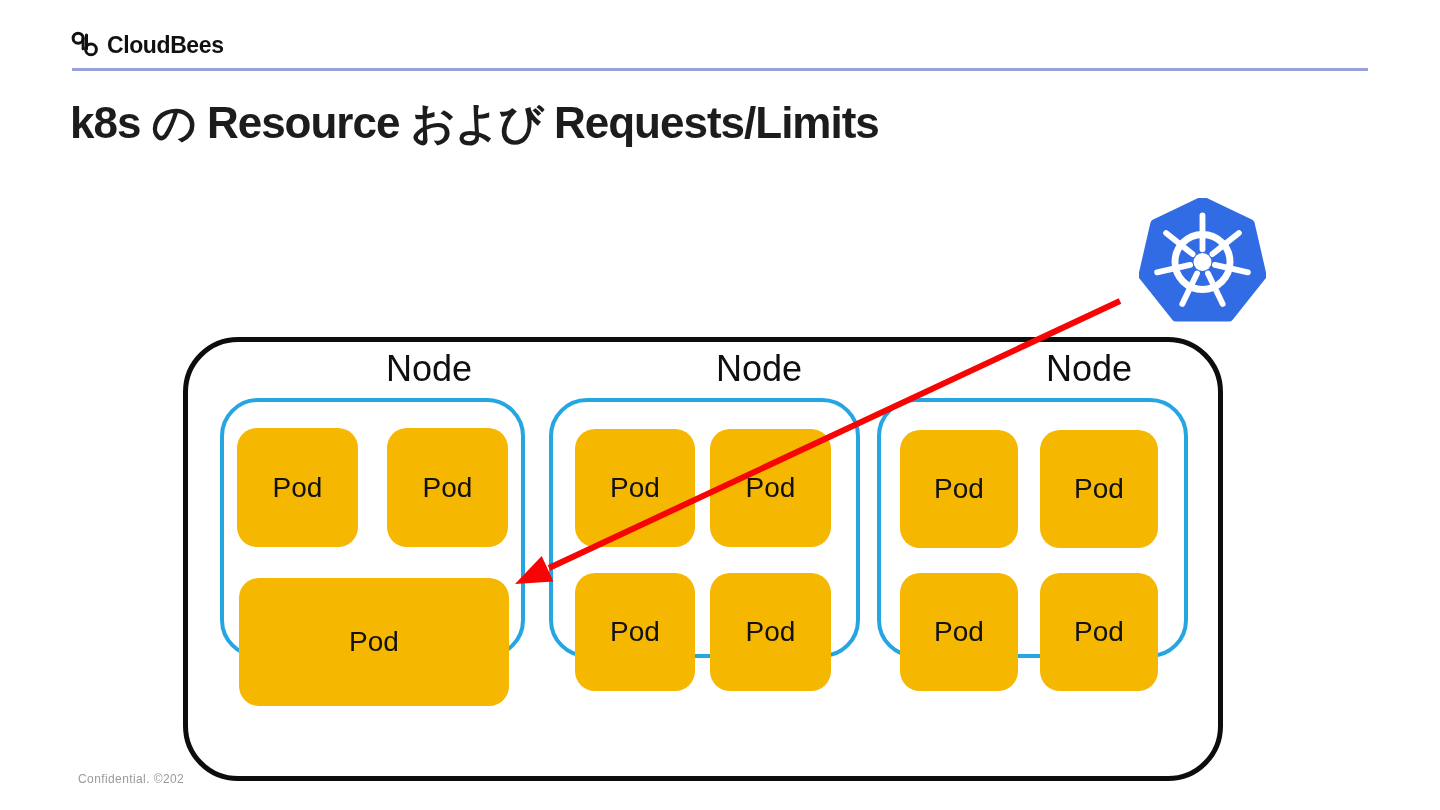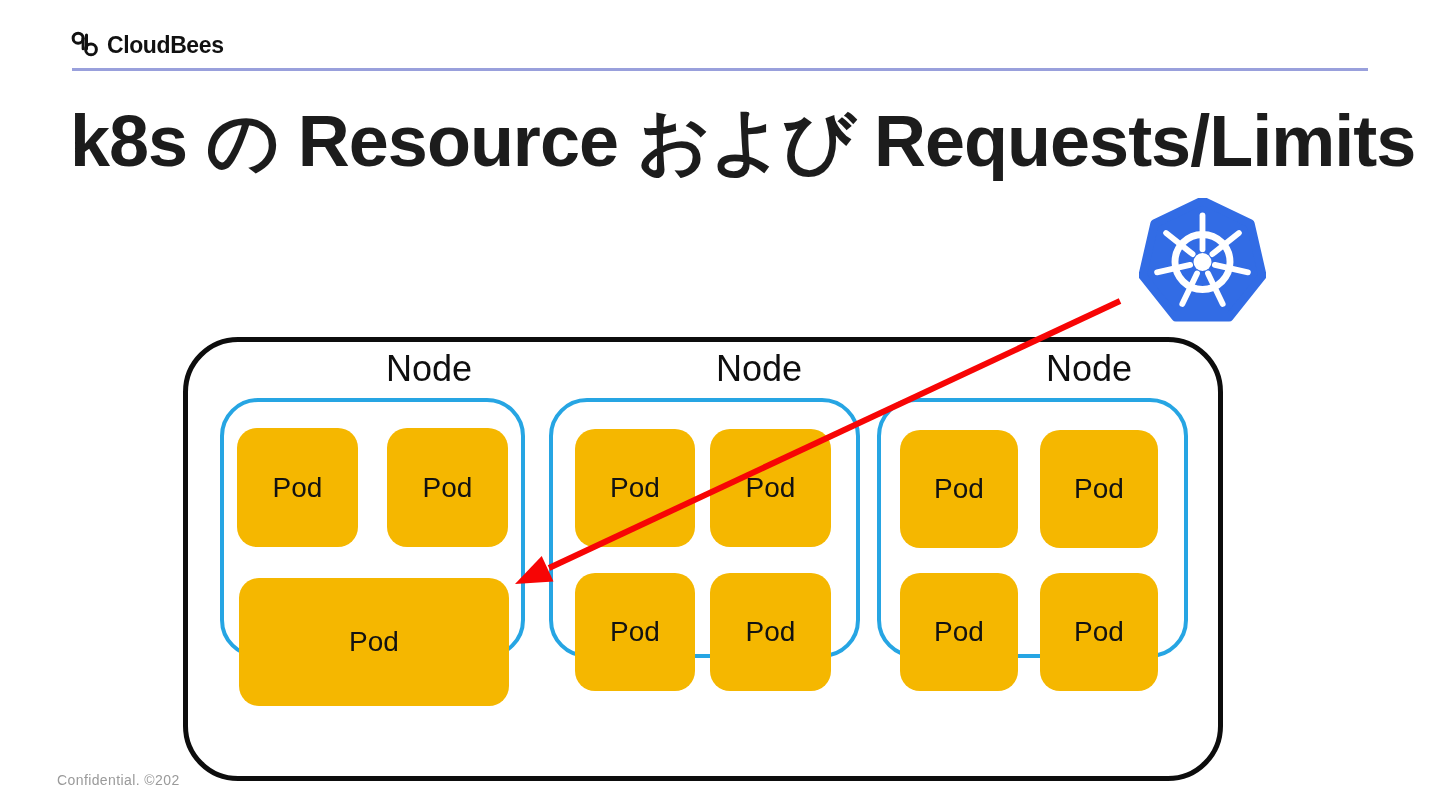--- a/index.html
+++ b/index.html
@@ -8,21 +8,21 @@
     font-family:"Liberation Sans","DejaVu Sans",sans-serif; overflow:hidden;
   }
   
   .brand { position:absolute; left:70px; top:30px; display:flex; align-items:center; gap:7px; }
   .brand-icon { width:30px; height:30px; }
   .brand-name { font-size:23px; font-weight:600; color:#111111; letter-spacing:-0.4px; }
   .divider { position:absolute; left:72px; top:68px; width:1296px; height:3px; background:#99A0DC; }
   
   .title {
     position:absolute; left:70px; top:94px; margin:0;
-    font-size:72px; font-weight:600; color:#1c1c1c; letter-spacing:-1px; white-space:nowrap;
+    font-size:44px; font-weight:600; color:#1c1c1c; letter-spacing:-1px; white-space:nowrap;
   }
   
   .cluster {
     position:absolute; left:183px; top:337px; width:1040px; height:444px;
     border:5px solid #0d0d0d; border-radius:55px; box-sizing:border-box; background:#ffffff;
   }
   .node-label {
     position:absolute; top:351px; width:200px; text-align:right;
     font-size:36px; color:#0f0f0f; line-height:36px;
   }
@@ -31,22 +31,22 @@
     border:4px solid #26A5E3; border-radius:38px; box-sizing:border-box;
   }
   .pod {
     position:absolute; background:#F5B700; border-radius:20px;
     display:flex; align-items:center; justify-content:center;
     font-size:28px; color:#121212;
   }
   .overlay { position:absolute; left:0; top:0; width:1440px; height:810px; pointer-events:none; }
   .k8s-logo { position:absolute; left:1139px; top:198px; width:127px; height:128px; }
   .footer {
-    position:absolute; left:57px; top:772px;
-    font-size:14px; color:#9a9a9a; letter-spacing:0.4px;
+    position:absolute; left:78px; top:772px;
+    font-size:12px; color:#9a9a9a; letter-spacing:0.4px;
   }
 </style>
 </head>
 <body>
 
 <div class="slide">
 
   <div class="brand">
     <svg class="brand-icon" viewBox="0 0 24 24">
       <g fill="none" stroke="#111111" stroke-width="2.4" stroke-linecap="round">

